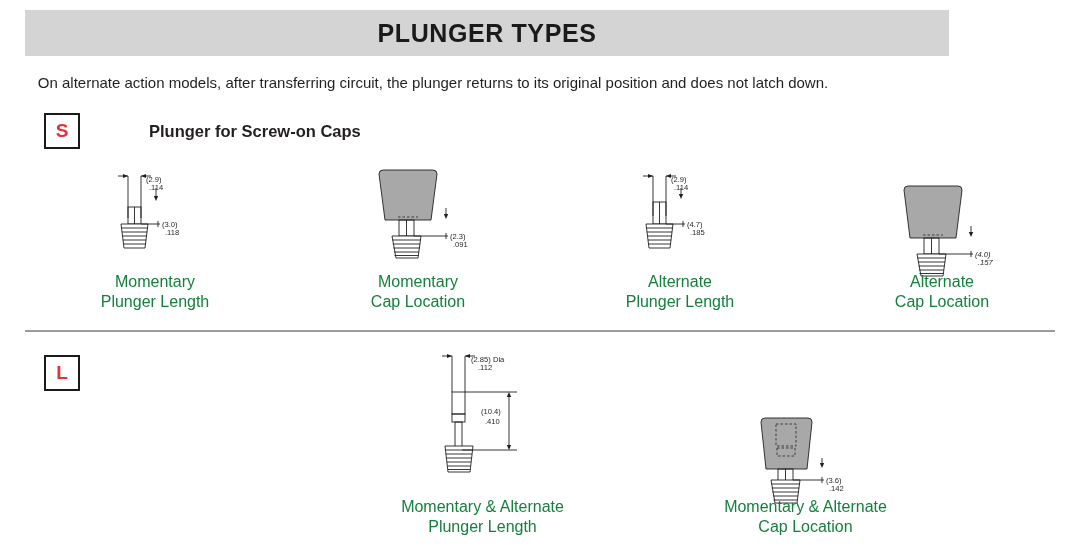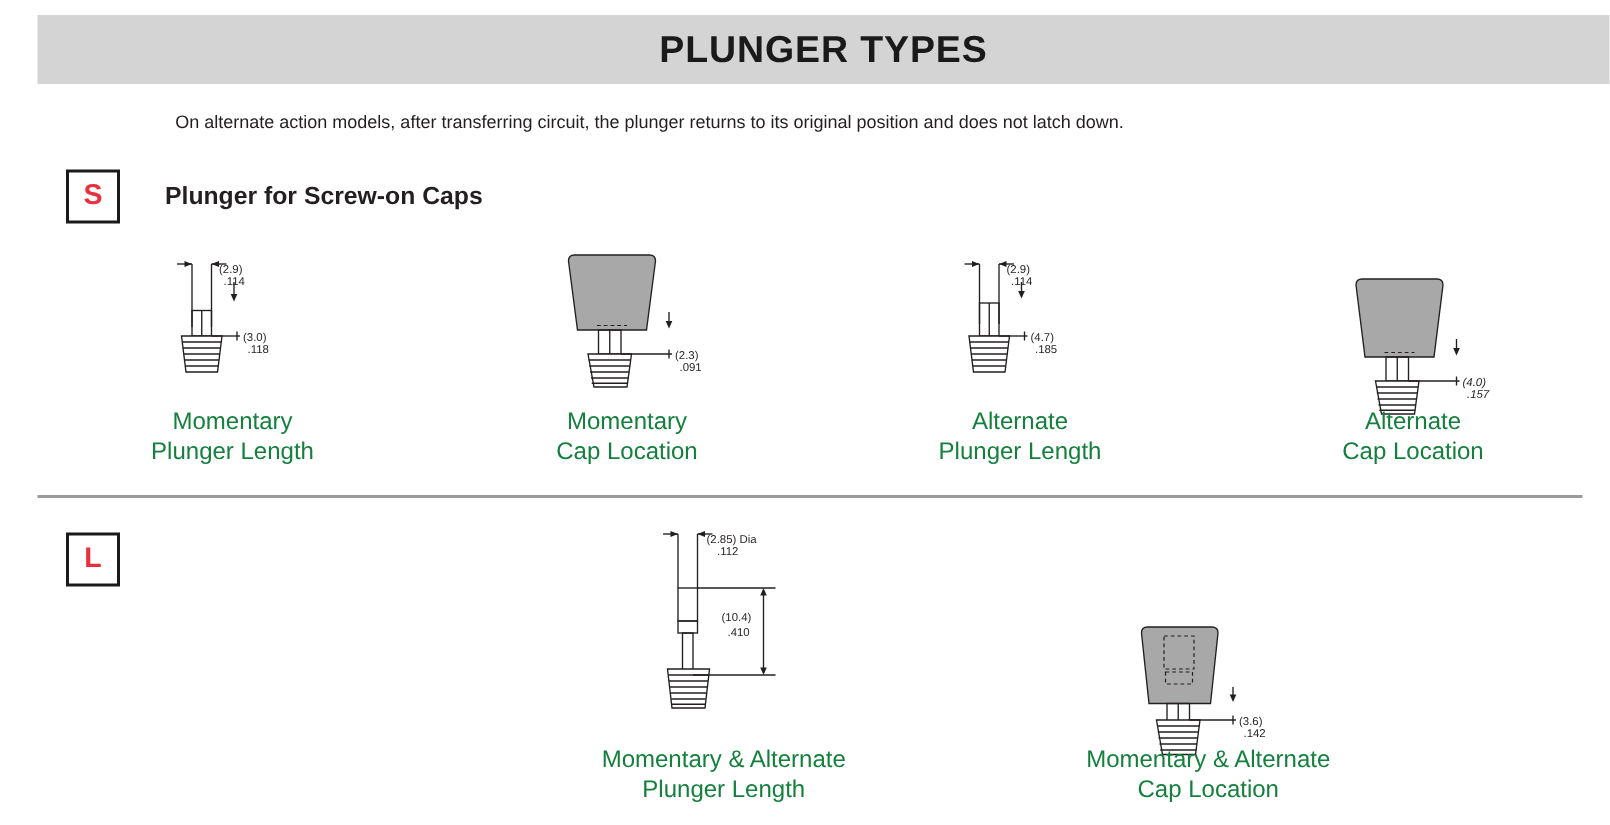--- a/index.html
+++ b/index.html
@@ -14,42 +14,42 @@
     overflow: hidden;
     font-family: "Liberation Sans", sans-serif;
     color: #231f20;
   }
 
   
   .header-bar {
     position: absolute;
     left: 25px;
     top: 10px;
-    width: 1048px;
+    width: 924px;
     height: 46px;
     background: #d4d4d4;
     display: flex;
     align-items: center;
     justify-content: center;
   }
   .header-title {
     font-size: 25px;
     font-weight: bold;
     letter-spacing: 0.6px;
     color: #1a1a1a;
   }
 
   
   .intro-note {
     position: absolute;
     left: 0;
     top: 74px;
     width: 866px;
     text-align: center;
-    font-size: 12px;
+    font-size: 15px;
     color: #231f20;
   }
 
   
   .section-head {
     position: absolute;
     display: flex;
     align-items: center;
   }
   .badge {
@@ -59,21 +59,21 @@
     background: #ffffff;
     display: flex;
     align-items: center;
     justify-content: center;
     font-size: 19px;
     font-weight: bold;
     color: #e8313c;
     box-sizing: border-box;
   }
   .section-label {
-    margin-left: 30px;
+    margin-left: 69px;
     font-size: 16.5px;
     font-weight: bold;
     color: #231f20;
     white-space: nowrap;
   }
 
   
   .divider {
     position: absolute;
     left: 25px;

